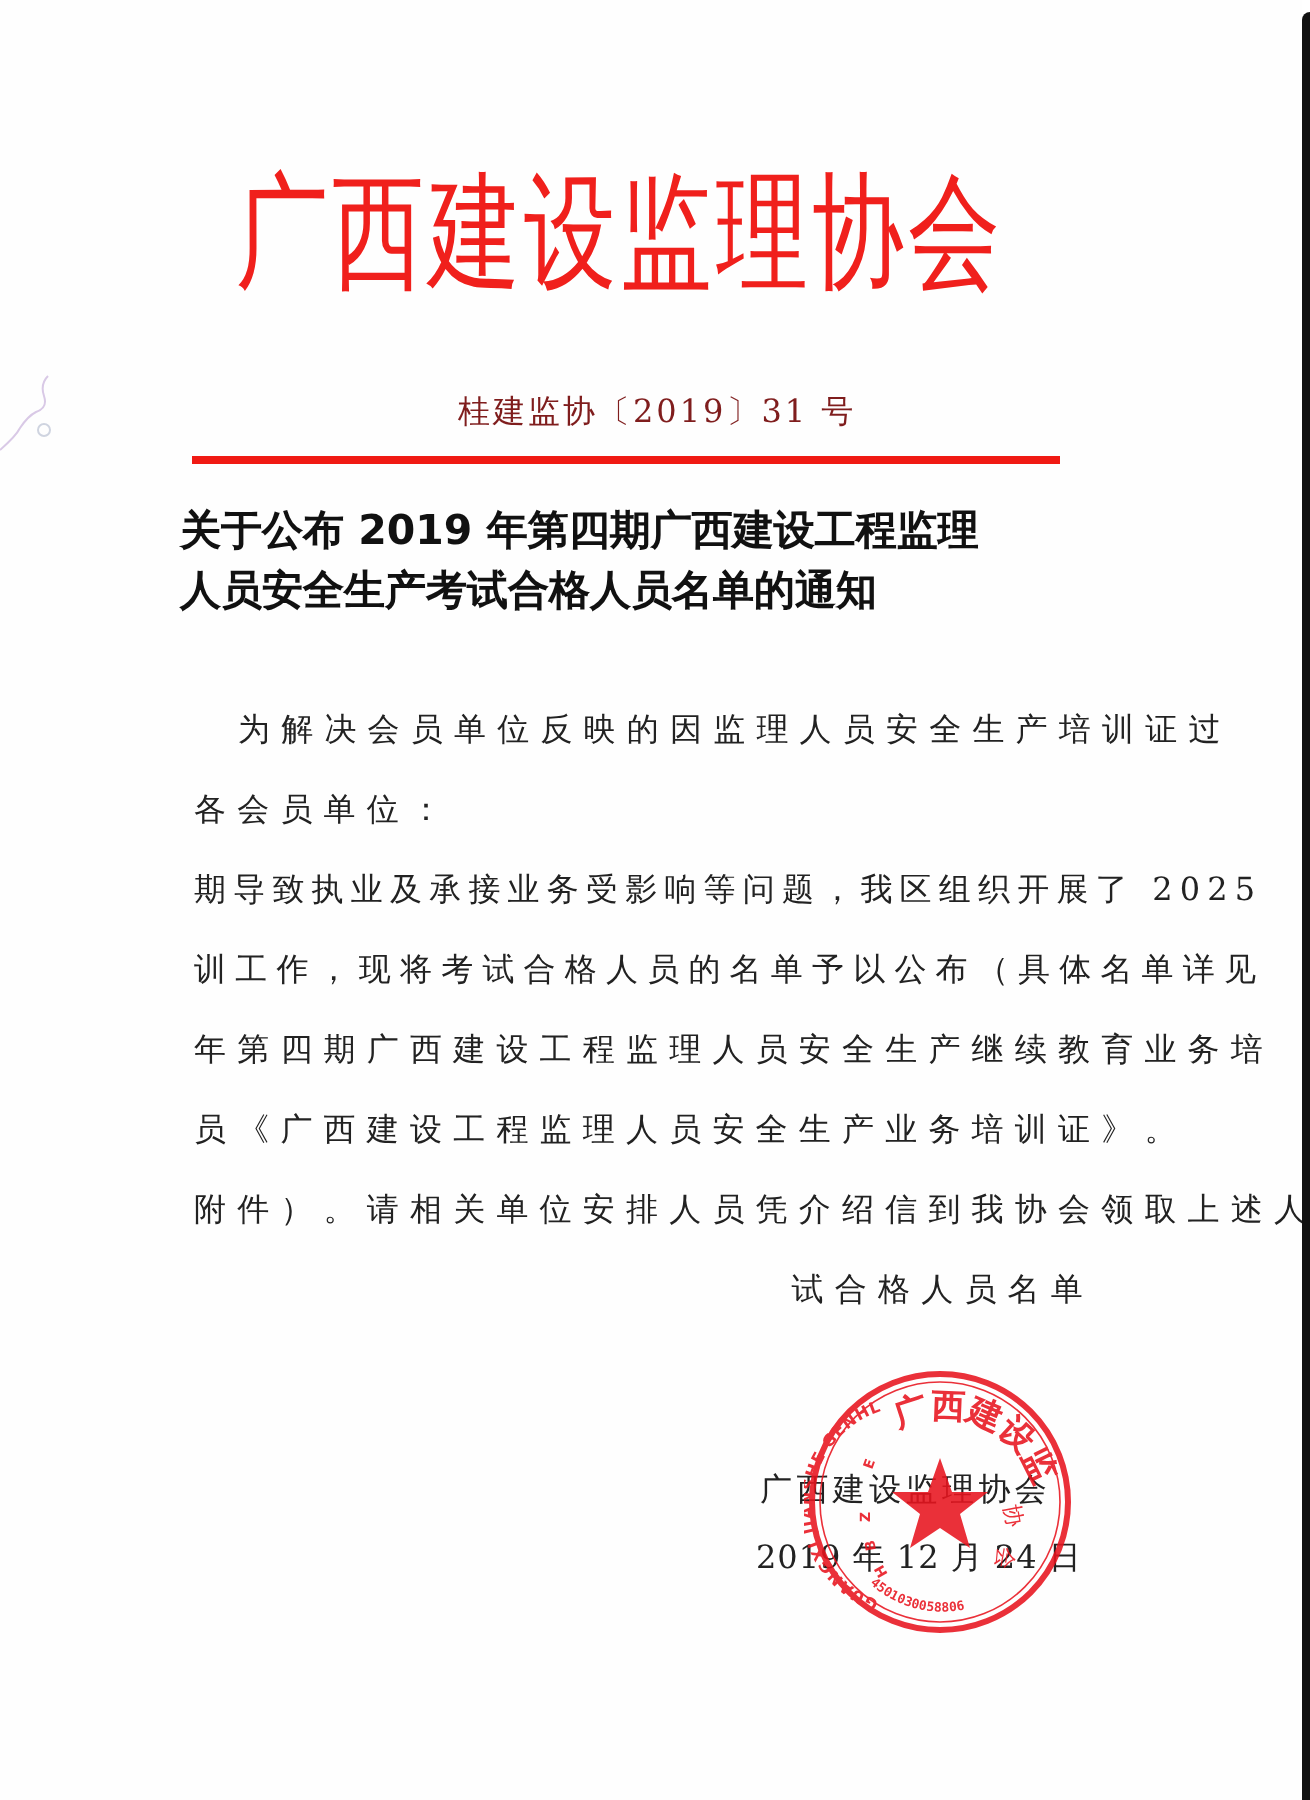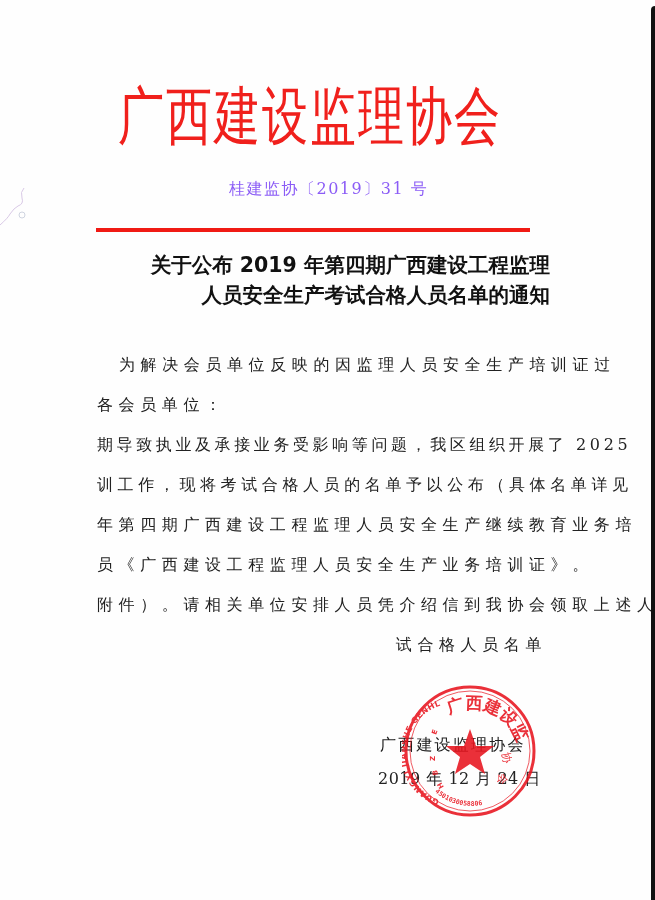--- a/index.html
+++ b/index.html
@@ -15,32 +15,32 @@
 
   .org-title {
     position: absolute; left: 118px; top: 72px; width: 400px;
     font-family: "DejaVu Serif", "Liberation Serif", serif;
     font-size: 46px; line-height: 1; color: #f0201c;
     letter-spacing: 2px; white-space: nowrap;
     transform: scaleY(1.38); transform-origin: top left;
     margin-top: 12px;
   }
   .doc-number {
-    position: absolute; left: 229px; top: 179px;
-    font-size: 16px; letter-spacing: 1.5px; color: #8b5cf6; white-space: nowrap;
+    position: absolute; left: 229px; top: 196px;
+    font-size: 16px; letter-spacing: 1.5px; color: #7f1d1d; white-space: nowrap;
   }
   .red-rule {
     position: absolute; left: 96px; top: 228px; width: 434px; height: 4px;
     background: #f01a14;
   }
   .headline {
     position: absolute; left: 90px; top: 250px; width: 460px;
     font-family: "DejaVu Sans", "Liberation Sans", sans-serif;
     font-weight: bold; font-size: 20.5px; line-height: 30px;
-    text-align: right; color: #111;
+    text-align: left; color: #111;
   }
   .headline div { white-space: nowrap; }
 
   .body-text {
     position: absolute; left: 97px; top: 345px; width: 450px;
     font-size: 16px; line-height: 40px; letter-spacing: 5.6px; color: #222;
   }
   .body-text .line { white-space: nowrap; height: 40px; }
   .indent { padding-left: 22px; }
   .attach-line2 { padding-left: 88px; text-align: right; }

